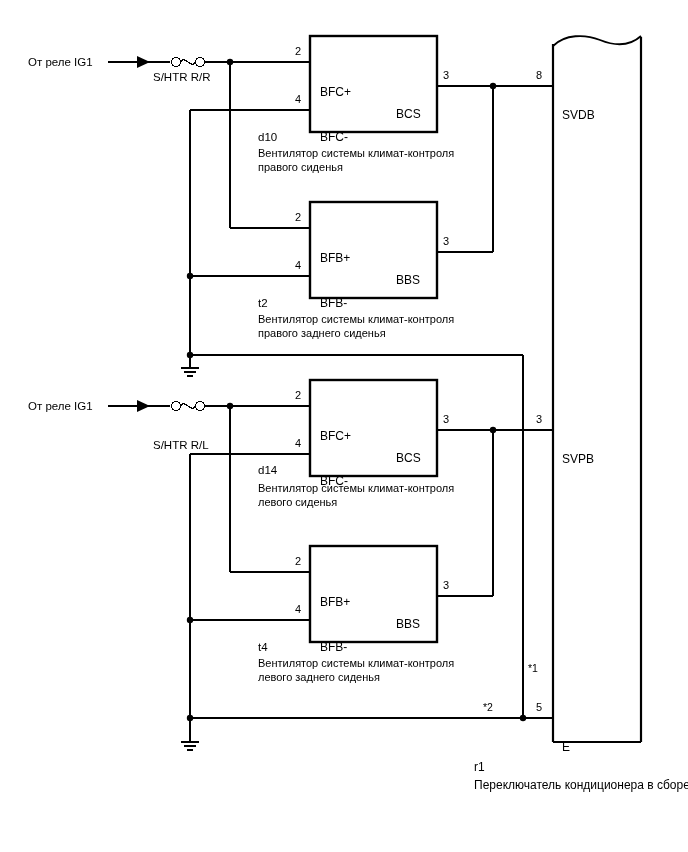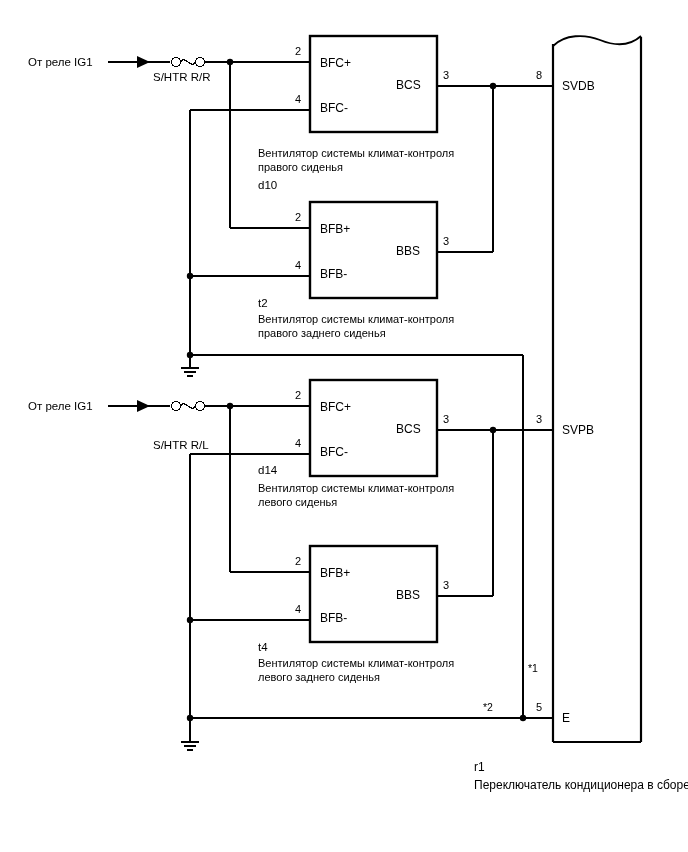--- a/index.html
+++ b/index.html
@@ -8,21 +8,21 @@
     width:688px;height:852px;position:relative;overflow:hidden;
     font-family:"Liberation Sans","DejaVu Sans",sans-serif;
     color:#000000;
   }
   #diagram-root{position:absolute;left:0;top:0;width:688px;height:852px;}
   svg#wiring{position:absolute;left:0;top:0;width:688px;height:852px;}
   .lbl{position:absolute;white-space:pre;line-height:1.28;}
   .t-in{font-size:11.5px;}
   .t-fuse{font-size:11.5px;}
   .t-pin{font-size:11px;}
-  .t-term{font-size:12px;}
+  .t-term{font-size:12px;margin-top:29px;}
   .t-code{font-size:11.5px;}
   .t-desc{font-size:11px;}
   .t-conn{font-size:12px;}
   .t-note{font-size:11.5px;}
   .t-star{font-size:10.5px;}
 </style>
 </head>
 <body>
 
 <div id="diagram-root">
@@ -135,21 +135,21 @@
 
   <div class="lbl t-in" style="left:28px;top:399px;">От реле IG1</div>
   <div class="lbl t-fuse" style="left:153px;top:438px;">S/HTR R/L</div>
 
   <div class="lbl t-pin" style="left:295px;top:44px;">2</div>
   <div class="lbl t-term" style="left:320px;top:56px;">BFC+</div>
   <div class="lbl t-pin" style="left:295px;top:92px;">4</div>
   <div class="lbl t-term" style="left:320px;top:101px;">BFC-</div>
   <div class="lbl t-term" style="left:396px;top:78px;">BCS</div>
   <div class="lbl t-pin" style="left:443px;top:68px;">3</div>
-  <div class="lbl t-code" style="left:258px;top:130px;margin-top:48px;">d10</div>
+  <div class="lbl t-code" style="left:258px;top:130px;">d10</div>
   <div class="lbl t-desc" style="left:258px;top:146px;">Вентилятор системы климат-контроля
 правого сиденья</div>
 
   <div class="lbl t-pin" style="left:295px;top:210px;">2</div>
   <div class="lbl t-term" style="left:320px;top:222px;">BFB+</div>
   <div class="lbl t-pin" style="left:295px;top:258px;">4</div>
   <div class="lbl t-term" style="left:320px;top:267px;">BFB-</div>
   <div class="lbl t-term" style="left:396px;top:244px;">BBS</div>
   <div class="lbl t-pin" style="left:443px;top:234px;">3</div>
   <div class="lbl t-code" style="left:258px;top:296px;">t2</div>

